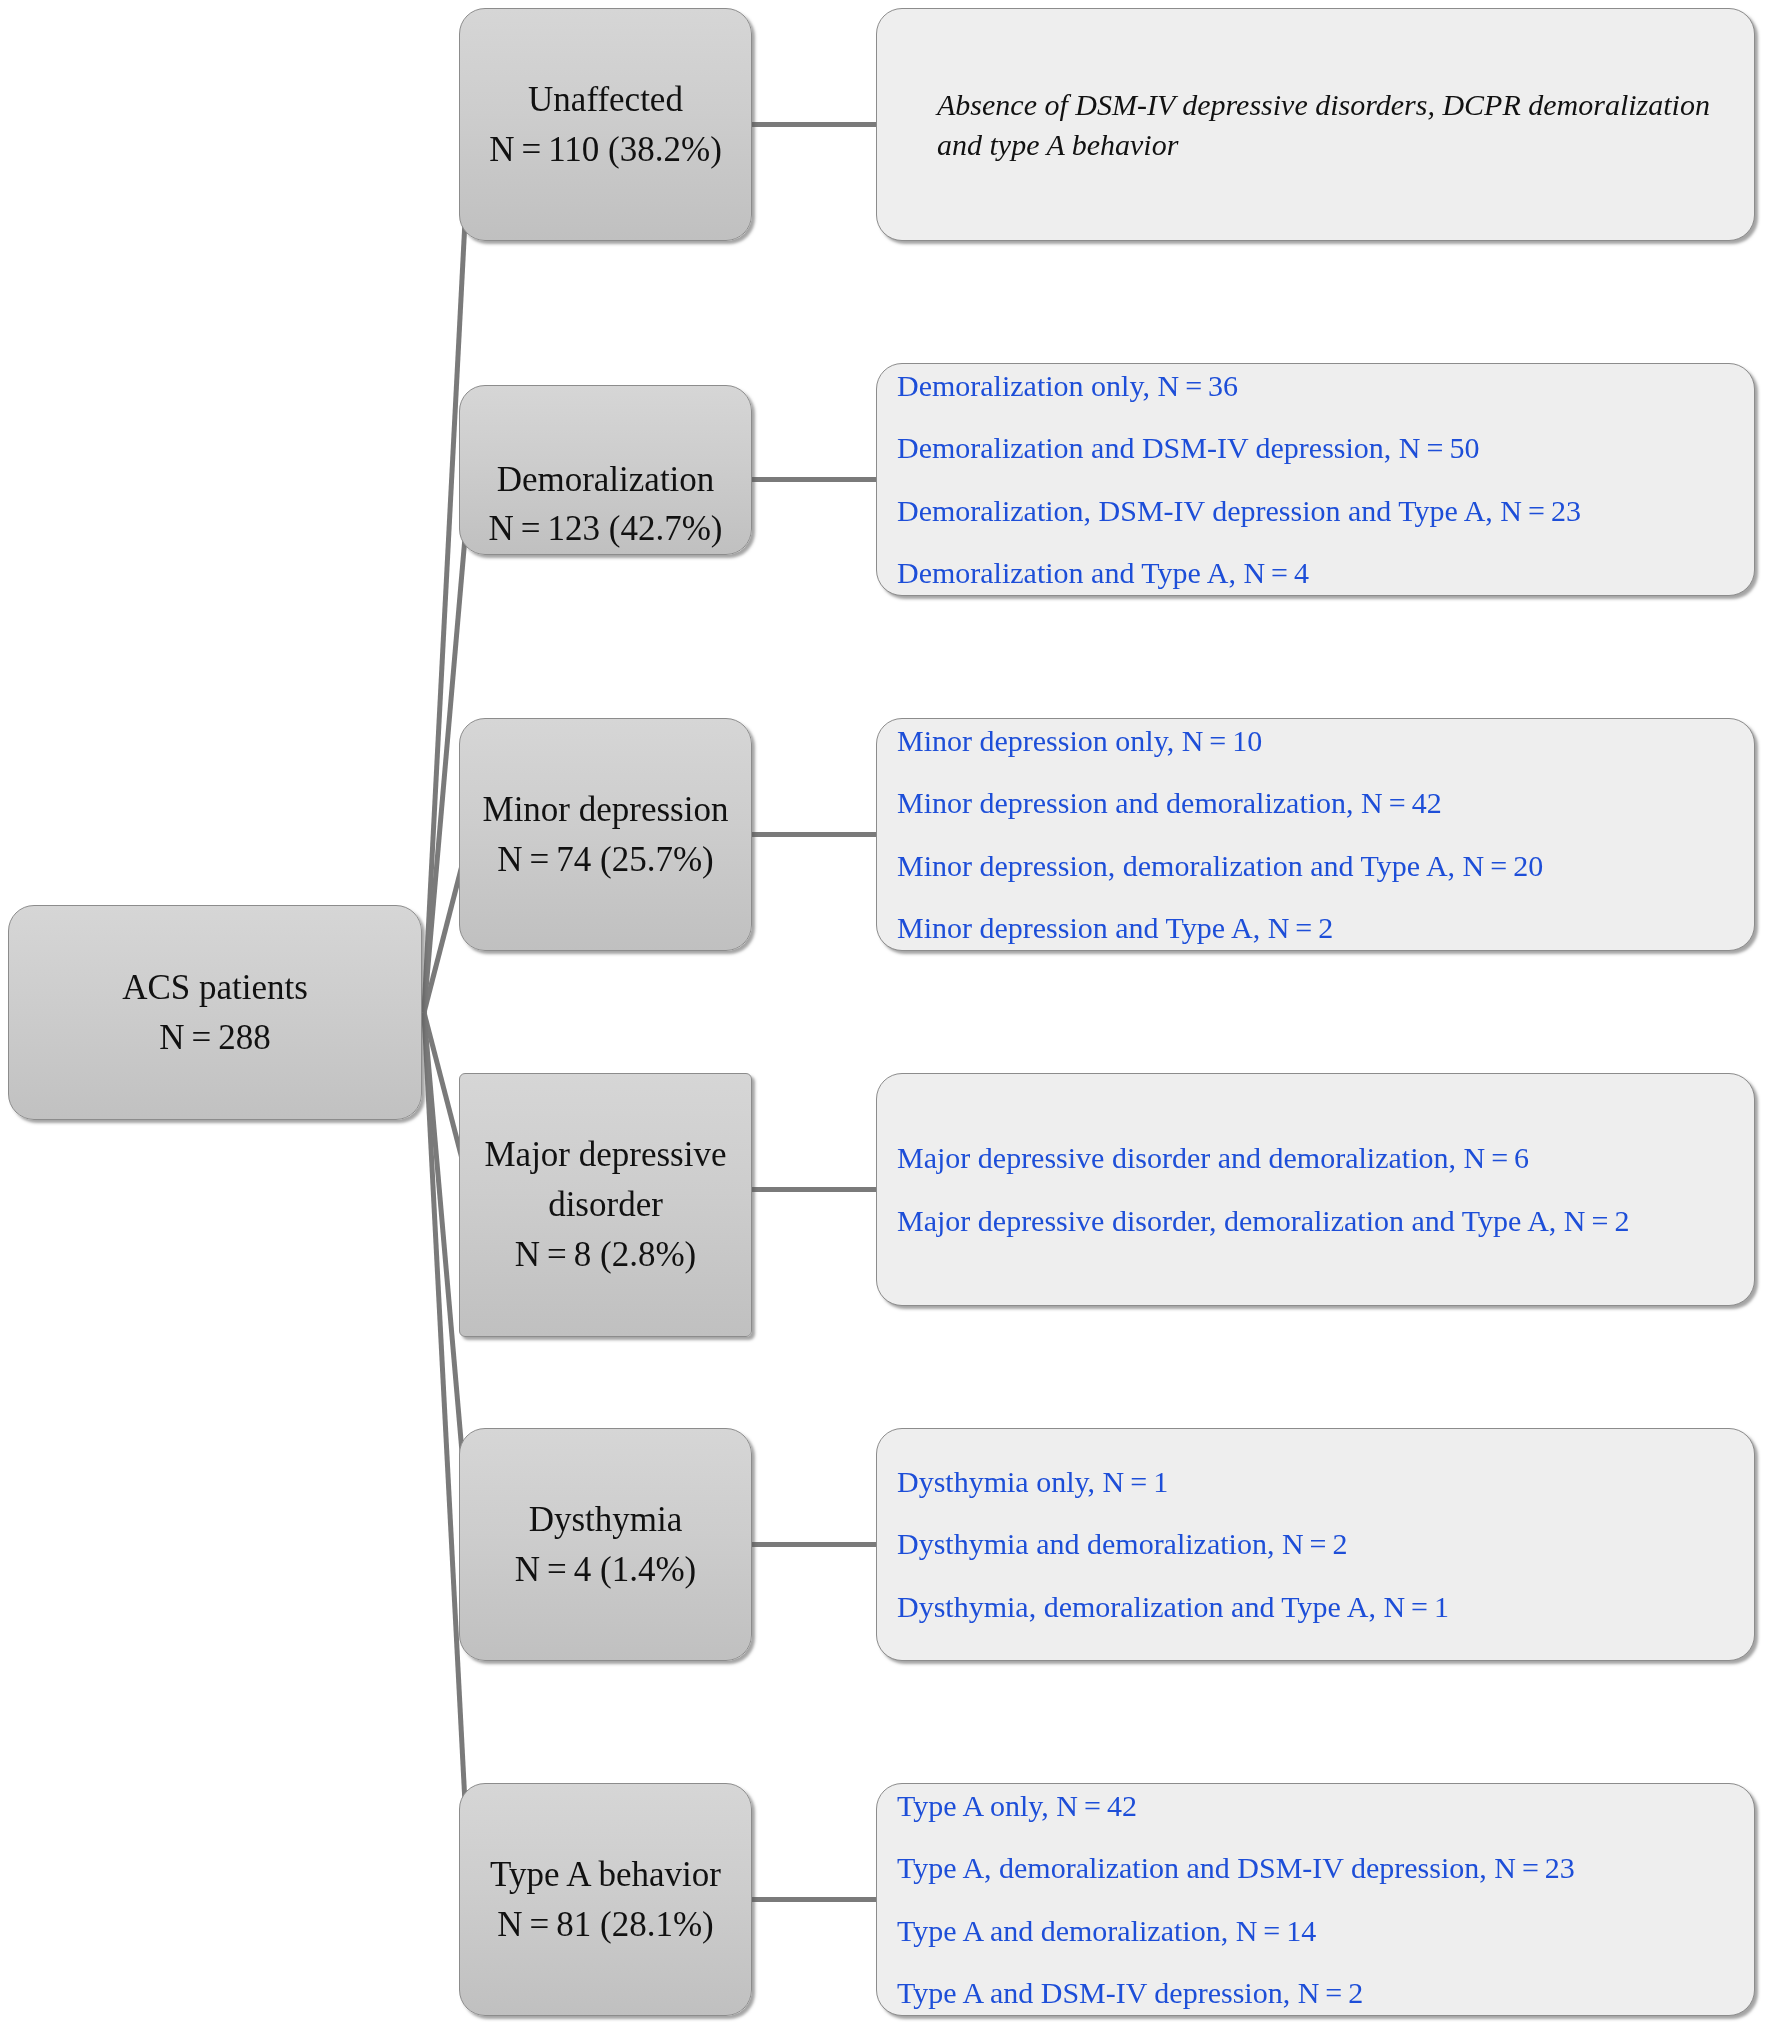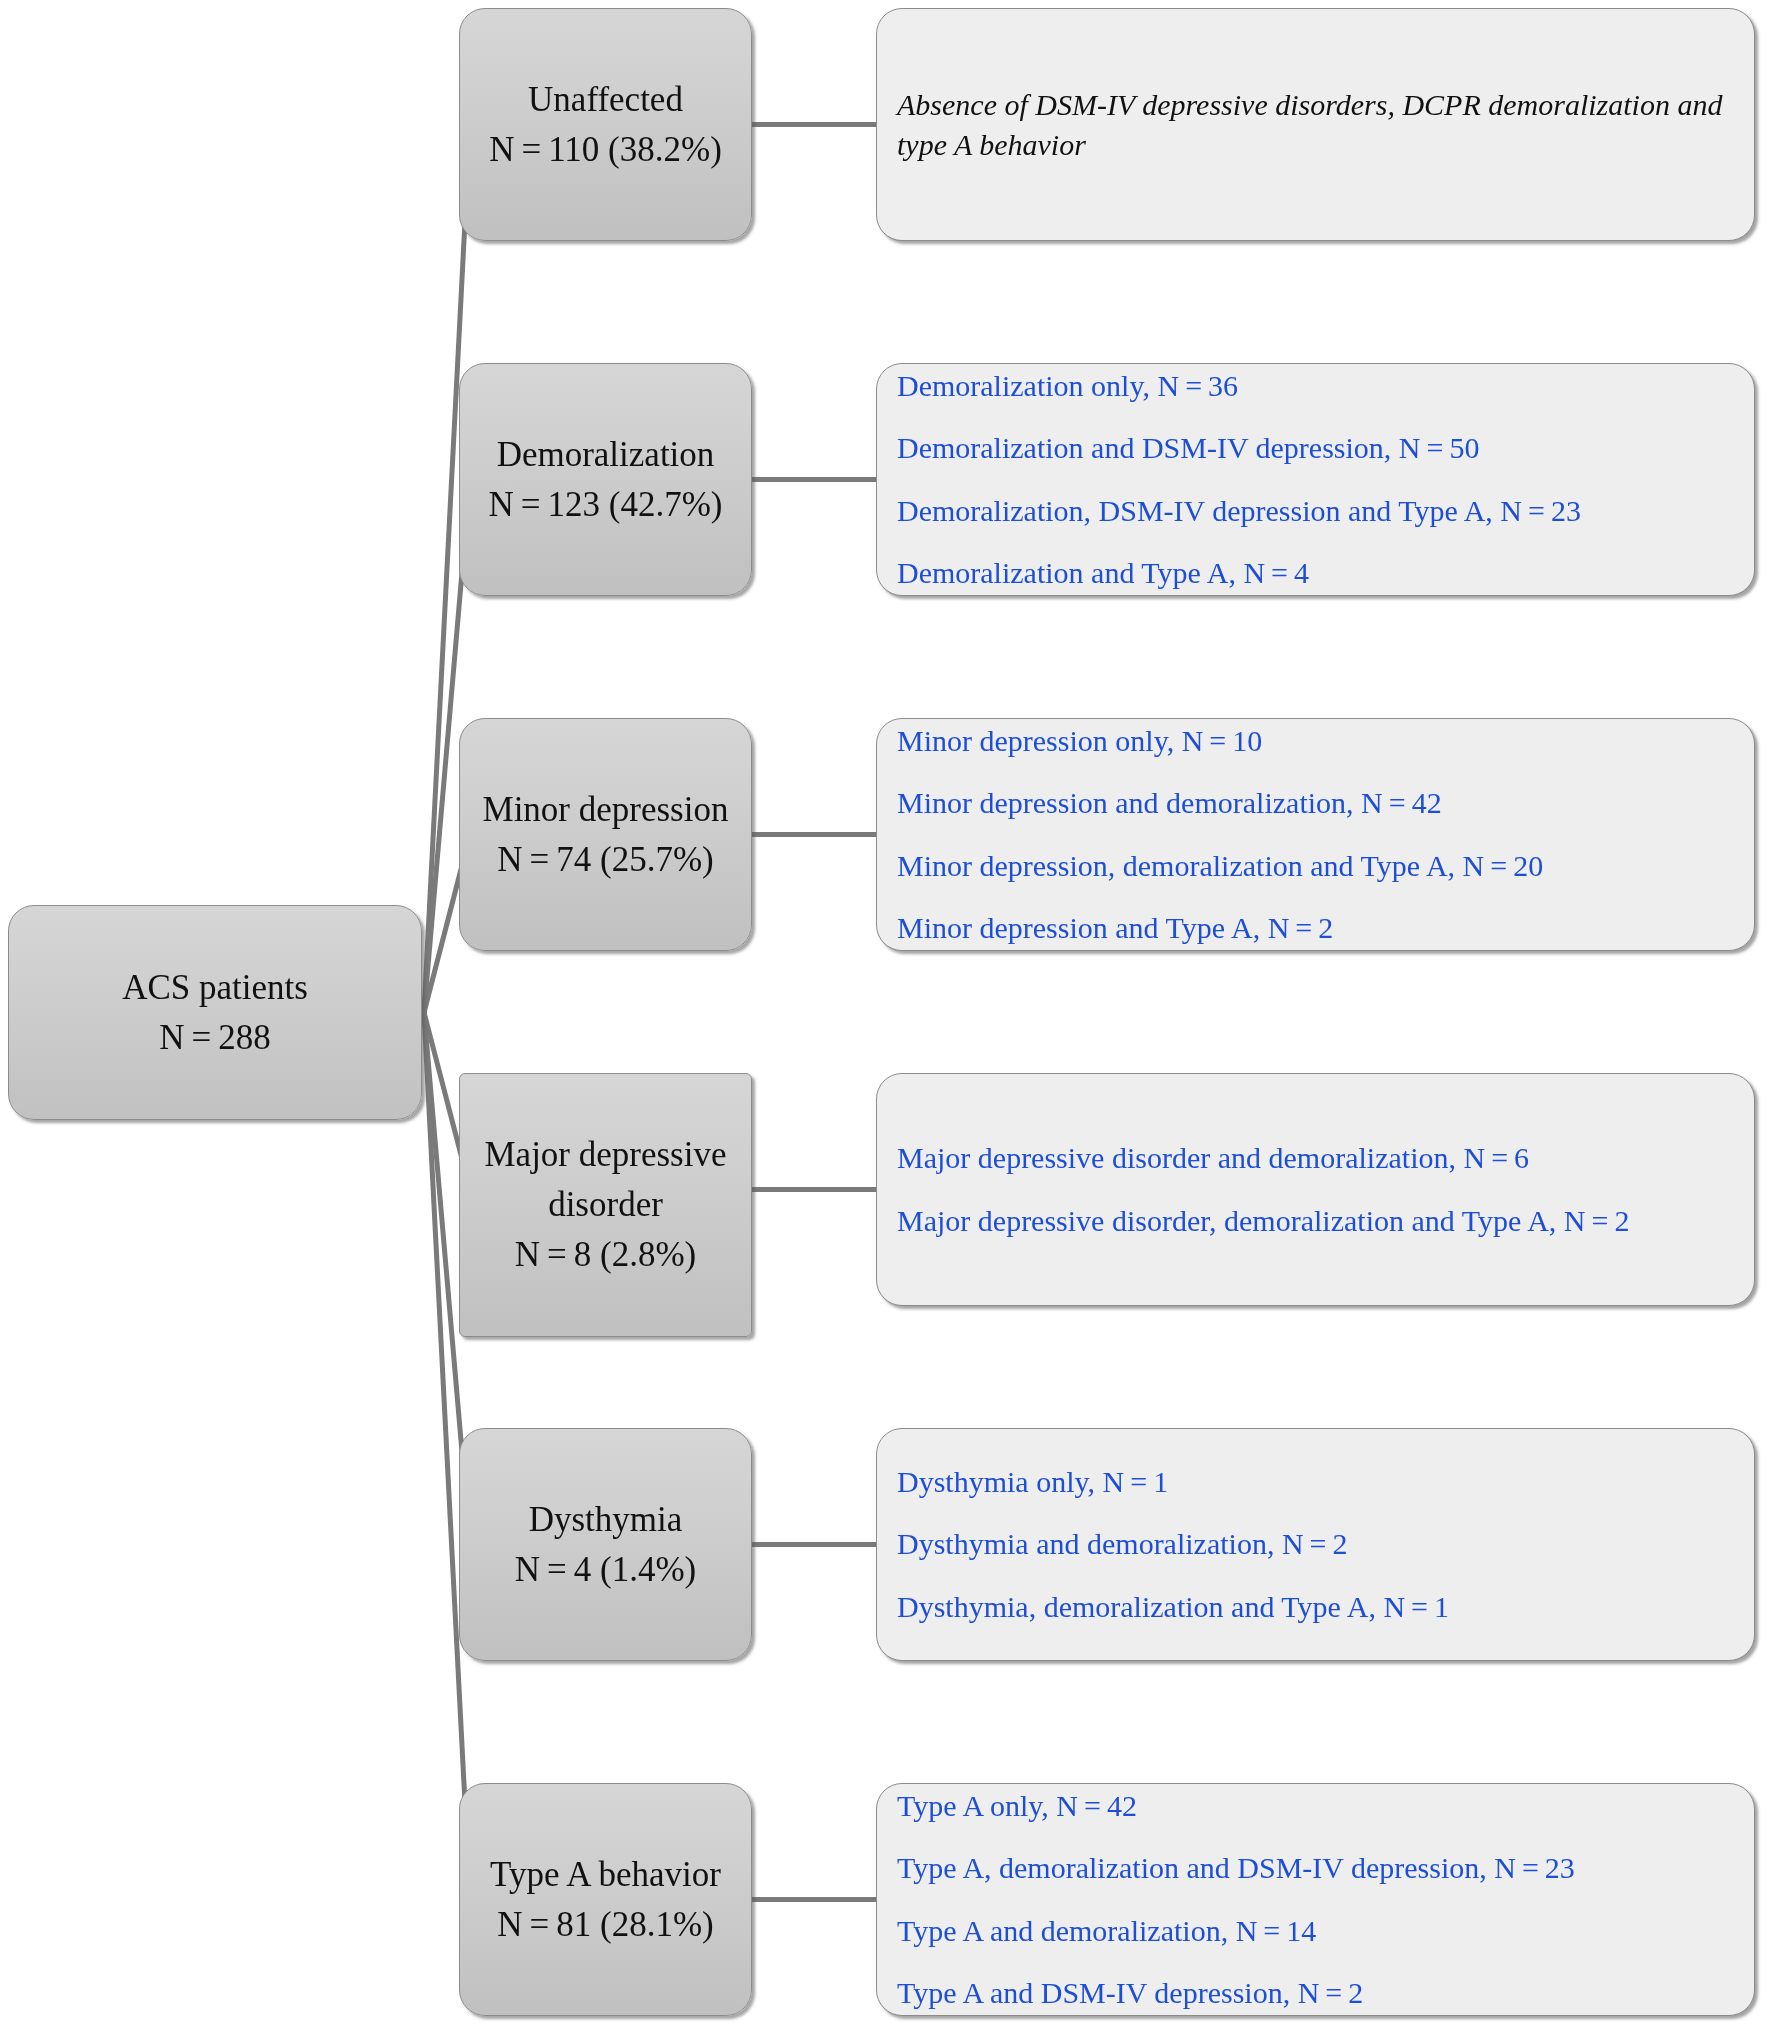--- a/index.html
+++ b/index.html
@@ -108,27 +108,27 @@
       <span class="ln">N = 288</span>
     </div>
   </div>
 
   <div class="node cat-node" style="left:459px; top:8px; width:293px; height:233px;">
     <div class="node-text">
       <span class="ln">Unaffected</span>
       <span class="ln">N = 110 (38.2%)</span>
     </div>
   </div>
-  <div class="node desc-node" style="left:876px; top:8px; width:879px; height:233px;">
+  <div class="node desc-node" style="left:876px; top:8px; width:879px; height:233px;padding-left:40px;">
     <div class="desc-inner">
       <p class="desc-note">Absence of DSM-IV depressive disorders, DCPR demoralization and type A behavior</p>
     </div>
   </div>
 
-  <div class="node cat-node" style="left: 459px; top: 363px; width: 293px; height: 233px;">
+  <div class="node cat-node" style="left: 459px; top: 385px; width: 293px; height: 170px; align-items: flex-end;">
     <div class="node-text">
       <span class="ln">Demoralization</span>
       <span class="ln">N = 123 (42.7%)</span>
     </div>
   </div>
   <div class="node desc-node" style="left: 876px; top: 363px; width: 879px; height: 233px;">
     <div class="desc-inner">
       <p class="desc-item">Demoralization only, N = 36</p>
       <p class="desc-item">Demoralization and DSM-IV depression, N = 50</p>
       <p class="desc-item">Demoralization, DSM-IV depression and Type A, N = 23</p>

